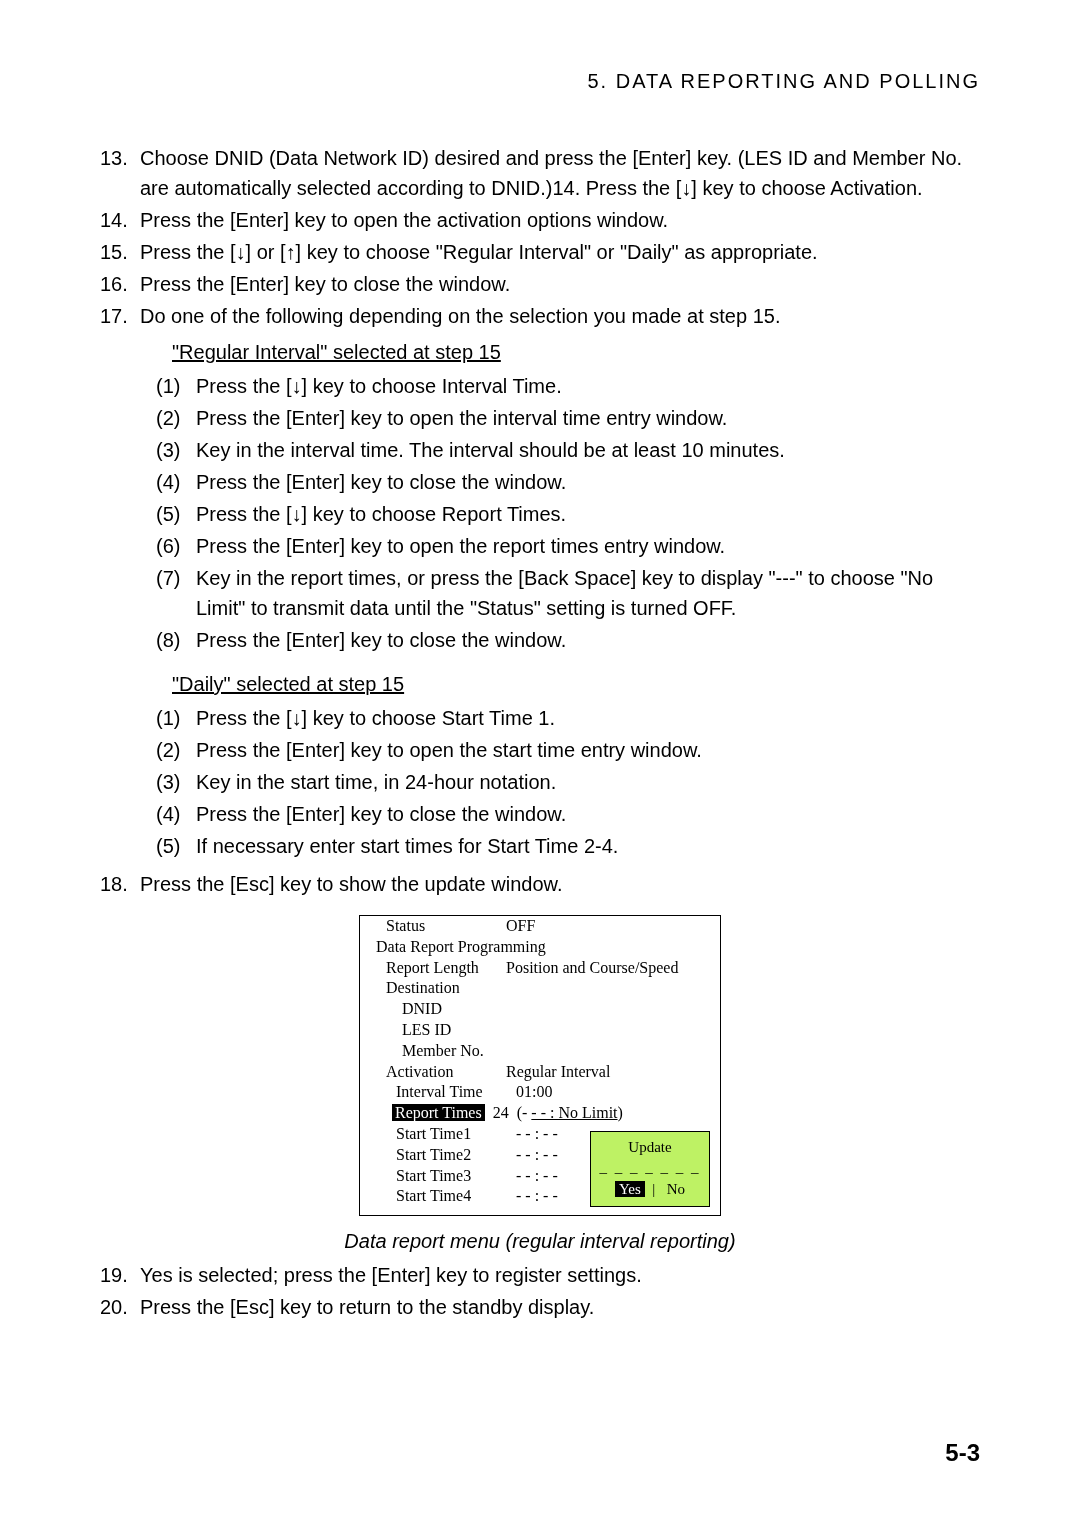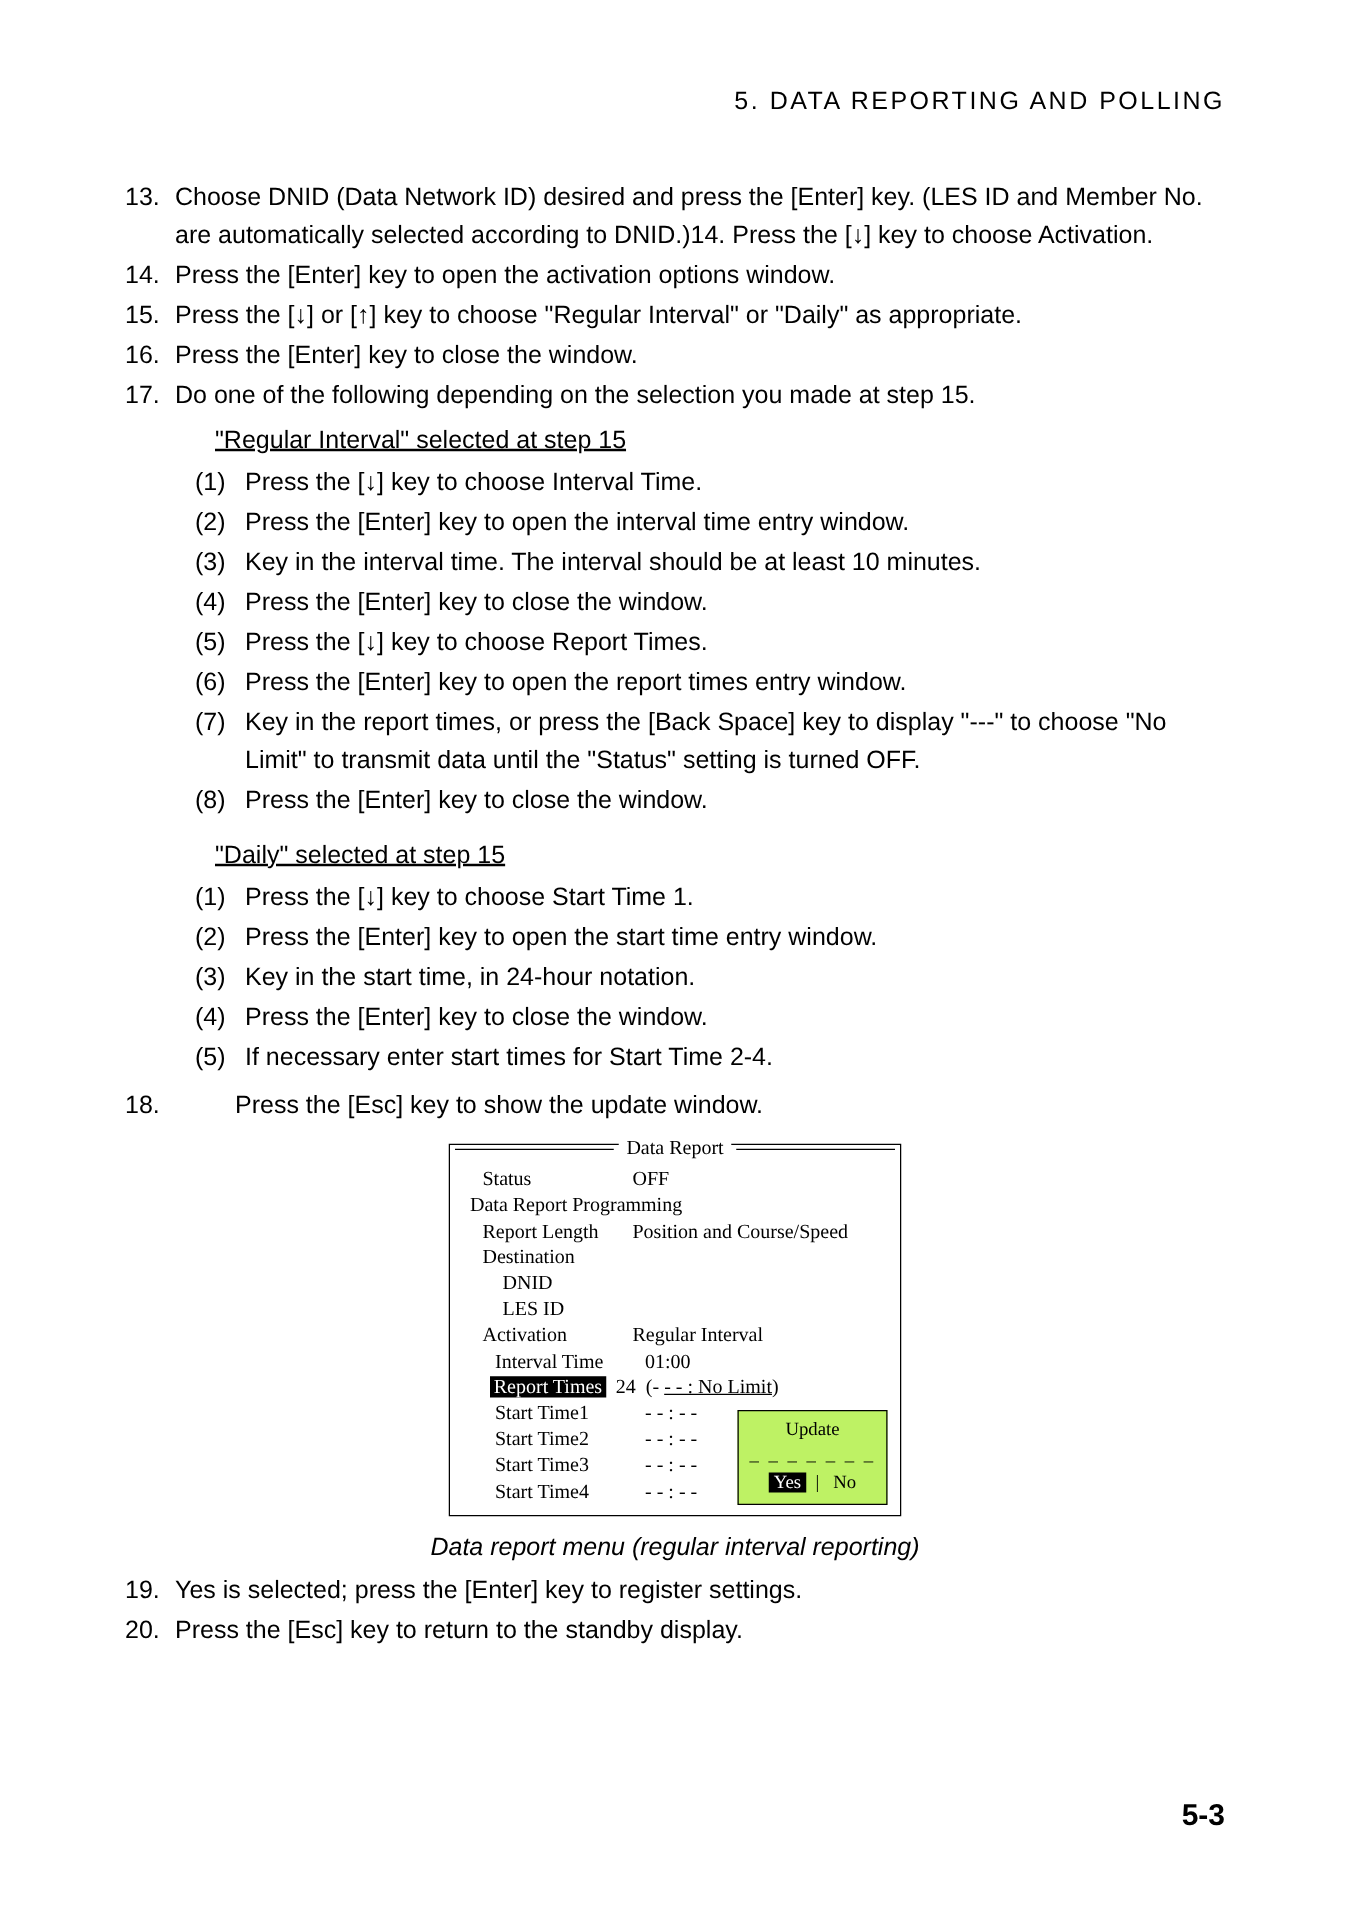--- a/index.html
+++ b/index.html
@@ -231,50 +231,48 @@
     </div>
     <div class="sub-item">
       <div class="sub-num">(4)</div>
       <div class="sub-text">Press the [Enter] key to close the window.</div>
     </div>
     <div class="sub-item">
       <div class="sub-num">(5)</div>
       <div class="sub-text">If necessary enter start times for Start Time 2-4.</div>
     </div>
 
-    <div class="list-item" style="margin-top:8px;gap:48px;">
+    <div class="list-item" style="margin-top:8px;">
       <div class="list-num">18.</div>
       <div class="list-text">Press the [Esc] key to show the update window.</div>
     </div>
 
     <div class="figure-wrap">
       <div class="figure-box">
-        <div class="fig-title-row">
-          <div class="fig-line"></div>
-          <div class="fig-title">Data Report</div>
-          <div class="fig-line"></div>
-        </div>
         <div class="fig-section">
           <div class="fig-row">
             <div class="fig-label">Status</div>
             <div class="fig-val">OFF</div>
           </div>
           <div class="fig-row fig-label-noindent">Data Report Programming</div>
           <div class="fig-row">
             <div class="fig-label">Report Length</div>
             <div class="fig-val">Position and Course/Speed</div>
           </div>
           <div class="fig-row">
             <div class="fig-label">Destination</div>
           </div>
           <div class="fig-row">
             <div class="fig-label" style="padding-left:34px;">DNID</div>
           </div>
           <div class="fig-row">
             <div class="fig-label" style="padding-left:34px;">LES ID</div>
+          </div>
+          <div class="fig-row">
+            <div class="fig-label" style="padding-left:34px; width:140px;">Member No.</div>
           </div>
           <div class="fig-row">
             <div class="fig-label">Activation</div>
             <div class="fig-val">Regular Interval</div>
           </div>
           <div class="fig-row">
             <div class="fig-label" style="padding-left:28px;">Interval Time</div>
             <div class="fig-val">01:00</div>
           </div>
           <div class="fig-row">

